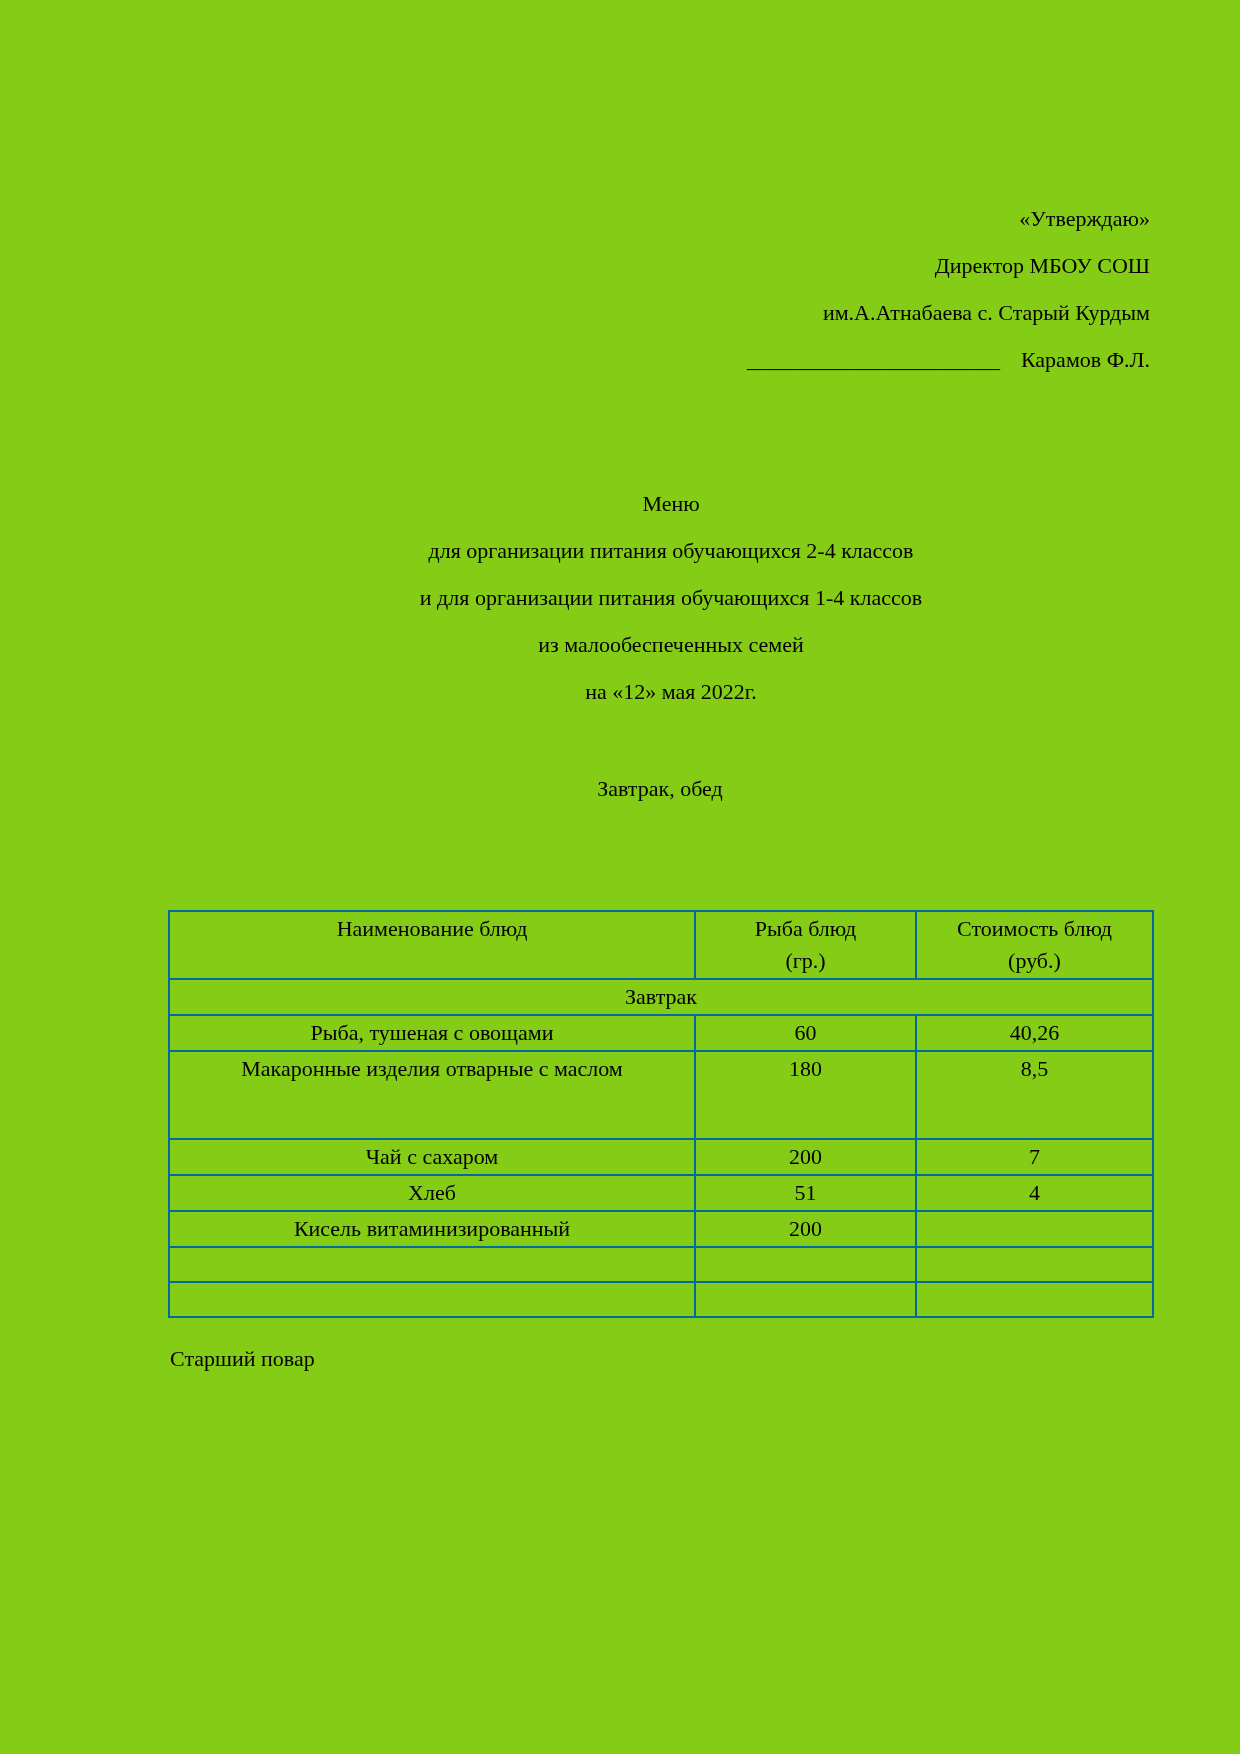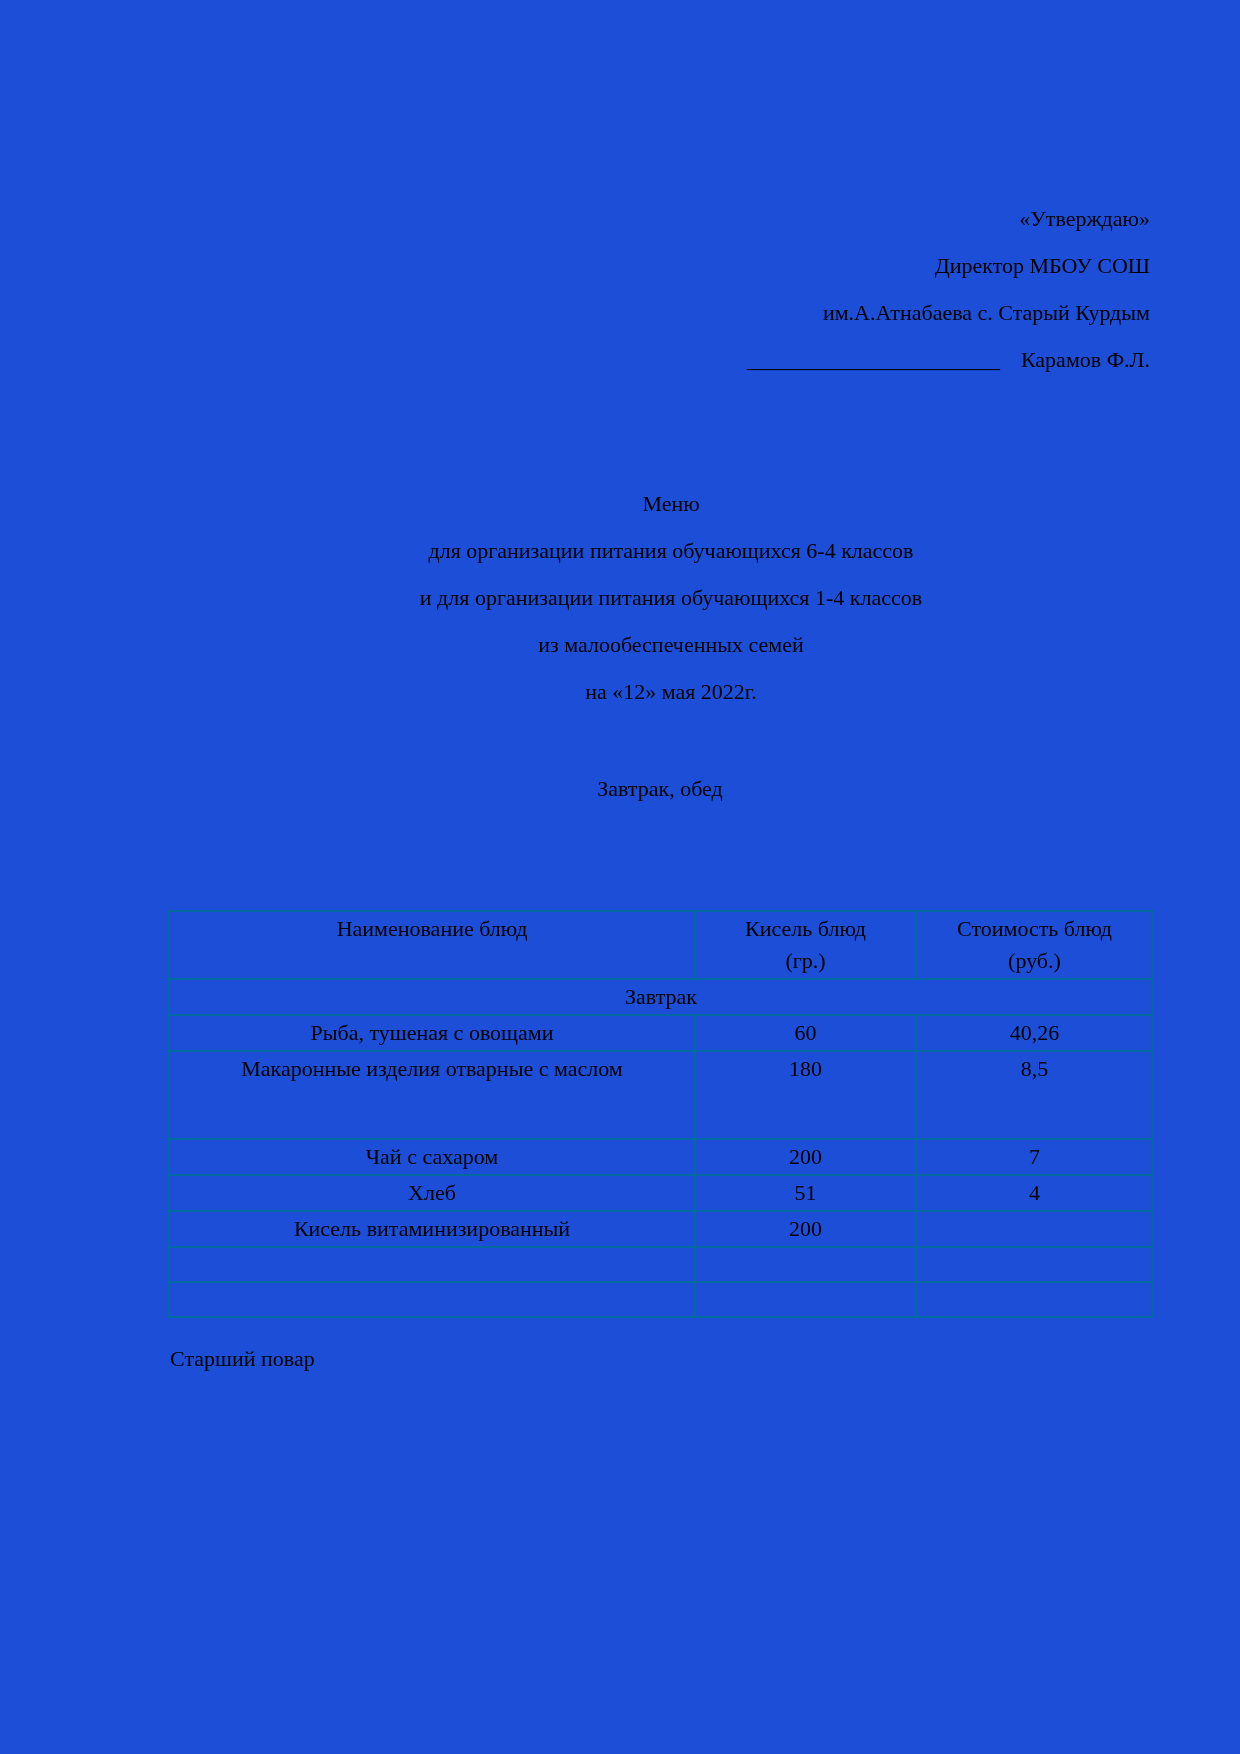--- a/index.html
+++ b/index.html
@@ -6,21 +6,21 @@
   html, body { background: #ffffff; }
   body {
     width: 1240px; height: 1754px;
     font-family: "Liberation Serif", "DejaVu Serif", serif;
     color: #000000;
     position: relative;
   }
   .page {
     position: absolute; left: 0; top: 0;
     width: 1240px; height: 1754px;
-    background: #1d4ed8;
+    background: #84cc16;
     overflow: hidden;
   }
   
   .approval {
     position: absolute;
     top: 195px; right: 90px;
     text-align: right;
     font-size: 22px;
     line-height: 47px;
     white-space: nowrap;
@@ -79,42 +79,42 @@
 
   <div class="approval">
     <div>«Утверждаю»</div>
     <div>Директор МБОУ СОШ</div>
     <div>им.А.Атнабаева с. Старый Курдым</div>
     <div><span>_______________________</span><span class="sig-name">Карамов Ф.Л.</span></div>
   </div>
 
   <div class="title-block">
     <div>Меню</div>
-    <div>для организации питания обучающихся 6-4 классов</div>
+    <div>для организации питания обучающихся 2-4 классов</div>
     <div>и для организации питания обучающихся 1-4 классов</div>
     <div>из малообеспеченных семей</div>
     <div>на «12» мая 2022г.</div>
   </div>
 
   <div class="section-title">Завтрак, обед</div>
 
   <table class="menu">
     <colgroup>
       <col style="width:526px">
       <col style="width:221px">
       <col style="width:237px">
     </colgroup>
     <tbody>
       <tr class="hdr-row">
         <th>
           <div>Наименование блюд</div>
           <div></div>
         </th>
         <th>
-          <div>Кисель блюд</div>
+          <div>Рыба блюд</div>
           <div>(гр.)</div>
         </th>
         <th>
           <div>Стоимость блюд</div>
           <div>(руб.)</div>
         </th>
       </tr>
       <tr class="group-row">
         <td colspan="3">Завтрак</td>
       </tr>

